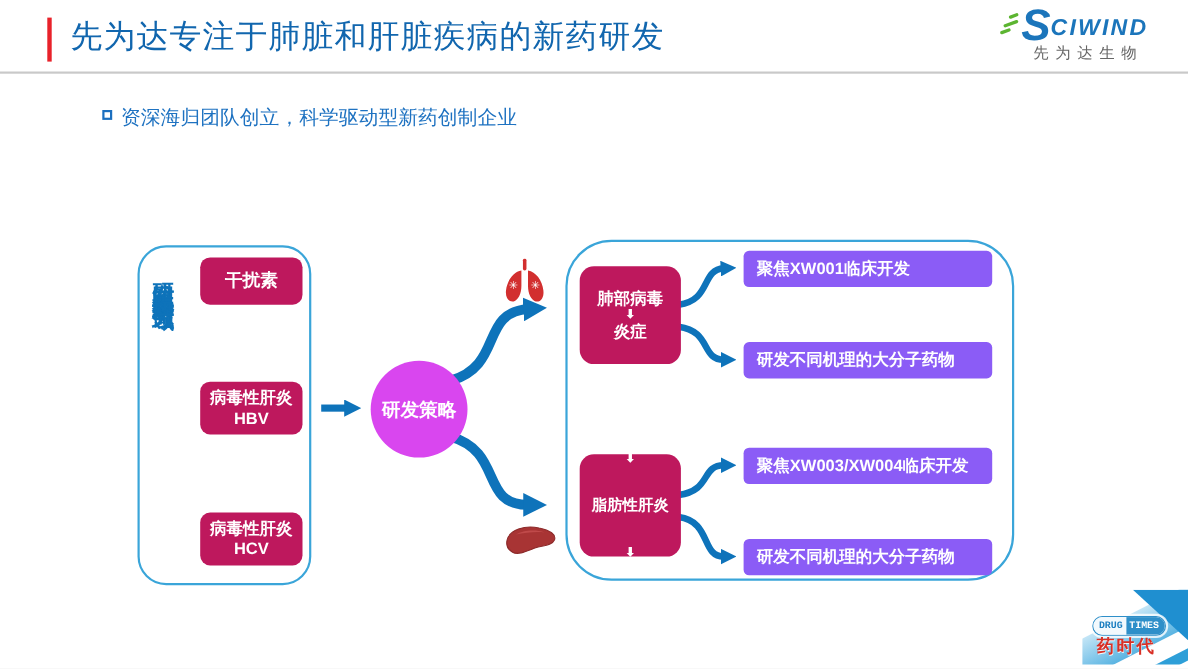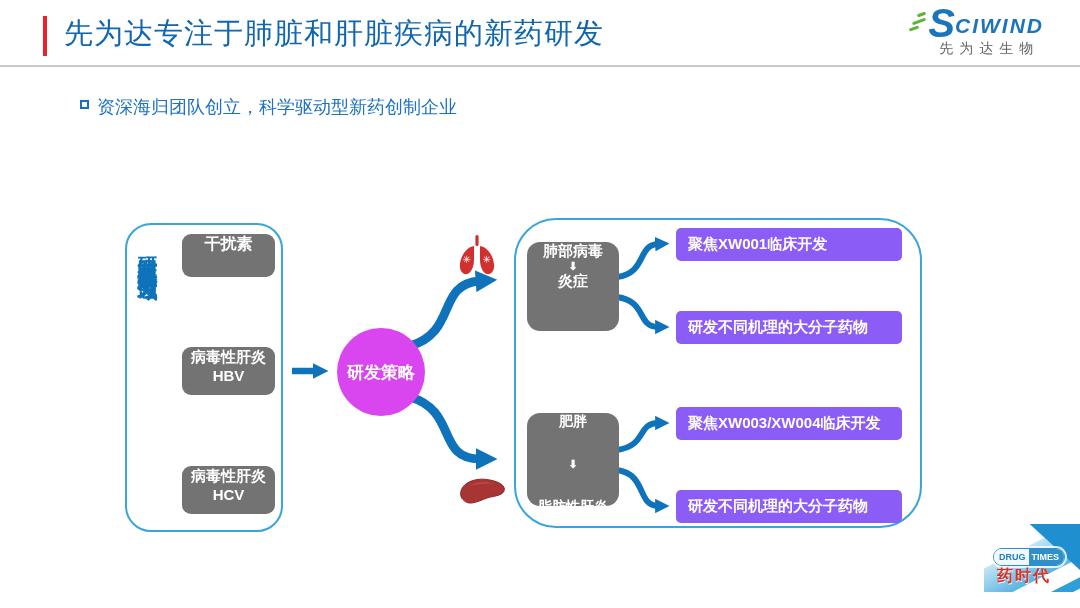--- a/index.html
+++ b/index.html
@@ -16,53 +16,53 @@
   .logo-row { display:flex; align-items:flex-end; }
   .speed-dashes { display:flex; flex-direction:column; justify-content:flex-end; margin-right:2px; padding-bottom:6px; }
   .speed-dashes i { display:block; height:3px; background:#5cb531; border-radius:2px; margin:2px 0; transform:rotate(-20deg); }
   .speed-dashes i:nth-child(1){ width:9px; margin-left:8px; }
   .speed-dashes i:nth-child(2){ width:14px; margin-left:3px; }
   .speed-dashes i:nth-child(3){ width:10px; }
   .logo-s { font-size:40px; line-height:30px; font-weight:bold; font-style:italic; color:#1b75bb; }
   .logo-rest { font-size:21px; line-height:24px; font-weight:bold; font-style:italic; color:#1b75bb; letter-spacing:2px; }
   .logo-sub { font-size:14px; color:#666; letter-spacing:6px; margin-top:2px; padding-left:30px; white-space:nowrap; }
   
-  .bullets { position:absolute; left:80px; top:95px; }
+  .bullets { position:absolute; left:93px; top:95px; }
   .bullet-row { display:flex; align-items:flex-start; height:22px; margin-bottom:20px; }
   .bullet-square { flex:0 0 auto; width:9px; height:9px; border:2.5px solid #1b6fbf; margin-top:5px; margin-right:8px; }
   .bullet-text { font-size:18px; color:#1e72c1; white-space:nowrap; }
   
   .outline-box { position:absolute; border:2px solid #3aa5d9; background:transparent; }
   .left-outline { left:125px; top:223px; width:158px; height:309px; border-radius:26px; }
   .right-outline { left:514px; top:218px; width:408px; height:310px; border-radius:42px; }
   .vertical-label {
     position:absolute; left:133px; top:241px; writing-mode:vertical-rl; text-orientation:upright;
     color:#0e73ba; font-weight:bold; font-size:20px; letter-spacing:2px; line-height:30px;
   }
-  .blue-box { position:absolute; background:#737373; color:#fff; font-weight:bold;
-    display:flex; flex-direction:column; align-items:center; justify-content:flex-start; text-align:center; }
+  .blue-box { position:absolute; background:#be185d; color:#fff; font-weight:bold;
+    display:flex; flex-direction:column; align-items:center; justify-content:center; text-align:center; }
   .box-interferon { left:182px; top:234px; width:93px; height:43px; border-radius:9px; font-size:16px; }
   .box-hbv { left:182px; top:347px; width:93px; height:48px; border-radius:9px; font-size:15px; line-height:19px; }
   .box-hcv { left:182px; top:466px; width:93px; height:48px; border-radius:9px; font-size:15px; line-height:19px; }
   .blue-box span:empty { display:none; }
   .strategy-circle { position:absolute; left:337px; top:328px; width:88px; height:88px; border-radius:50%;
     background:#d946ef; color:#fff; font-size:17px; font-weight:bold; display:flex; align-items:center; justify-content:center; }
   .stage-box { border-radius:13px; }
   .stage-lung { left:527px; top:242px; width:92px; height:89px; font-size:15px; }
   .stage-liver { left:527px; top:413px; width:92px; height:93px; font-size:14px;gap:28px; }
   .stage-arrow { font-size:11px; line-height:11px; font-weight:bold; }
   .outcome { position:absolute; left:676px; width:226px; height:33px; background:#8b5cf6; border-radius:5px;
     color:#fff; font-weight:bold; font-size:15px; display:flex; align-items:center; padding-left:12px; white-space:nowrap; }
   .outcome-1 { top:228px; } .outcome-2 { top:311px; } .outcome-3 { top:407px; } .outcome-4 { top:490px; }
   .arrows-layer { position:absolute; left:0; top:0; width:1080px; height:608px; pointer-events:none; }
   .organ-icon { position:absolute; }
   .lungs-icon { left:455px; top:235px; }
   .liver-icon { left:457px; top:474px; }
   
-  .watermark { position:absolute; right:0; bottom:16px; width:96px; height:68px; overflow:hidden; }
+  .watermark { position:absolute; right:0; bottom:4px; width:96px; height:68px; overflow:hidden;font-family:Liberation Mono, monospace; }
   .wm-tri { position:absolute; right:0; top:0; width:70px; height:46px; background:#1f8fd0;
     clip-path:polygon(28% 0, 100% 0, 100% 100%); }
   .wm-band { position:absolute; width:200px; height:34px; background:linear-gradient(180deg,#c3e5f6,#5ab4e2);
     transform:rotate(-27deg); left:-40px; top:16px; }
   .wm-band2 { position:absolute; width:200px; height:10px; background:#2e9fd8;
     transform:rotate(-27deg); left:-20px; bottom:-4px; }
   .wm-pill { position:absolute; left:9px; top:24px; display:flex; border:1px solid #2e8fc9; border-radius:10px;
     overflow:hidden; background:#fff; box-shadow:0 0 0 2px rgba(255,255,255,.8); }
   .wm-pill-left { background:#f2f9fd; color:#1d7fc0; font-size:9px; font-weight:bold; padding:3px 3px 3px 5px; }
   .wm-pill-right { background:#2e8fc9; color:#fff; font-size:9px; font-weight:bold; padding:3px 5px 3px 3px; }

